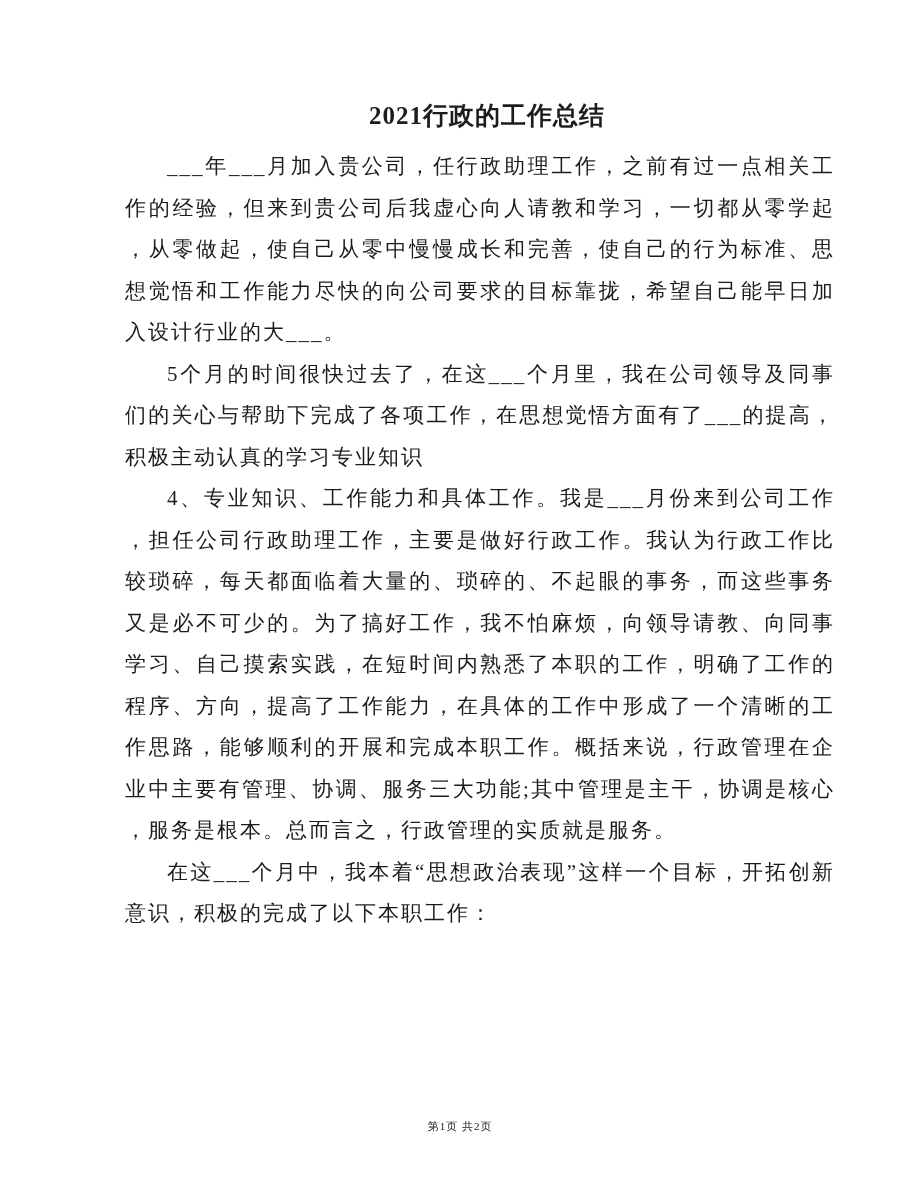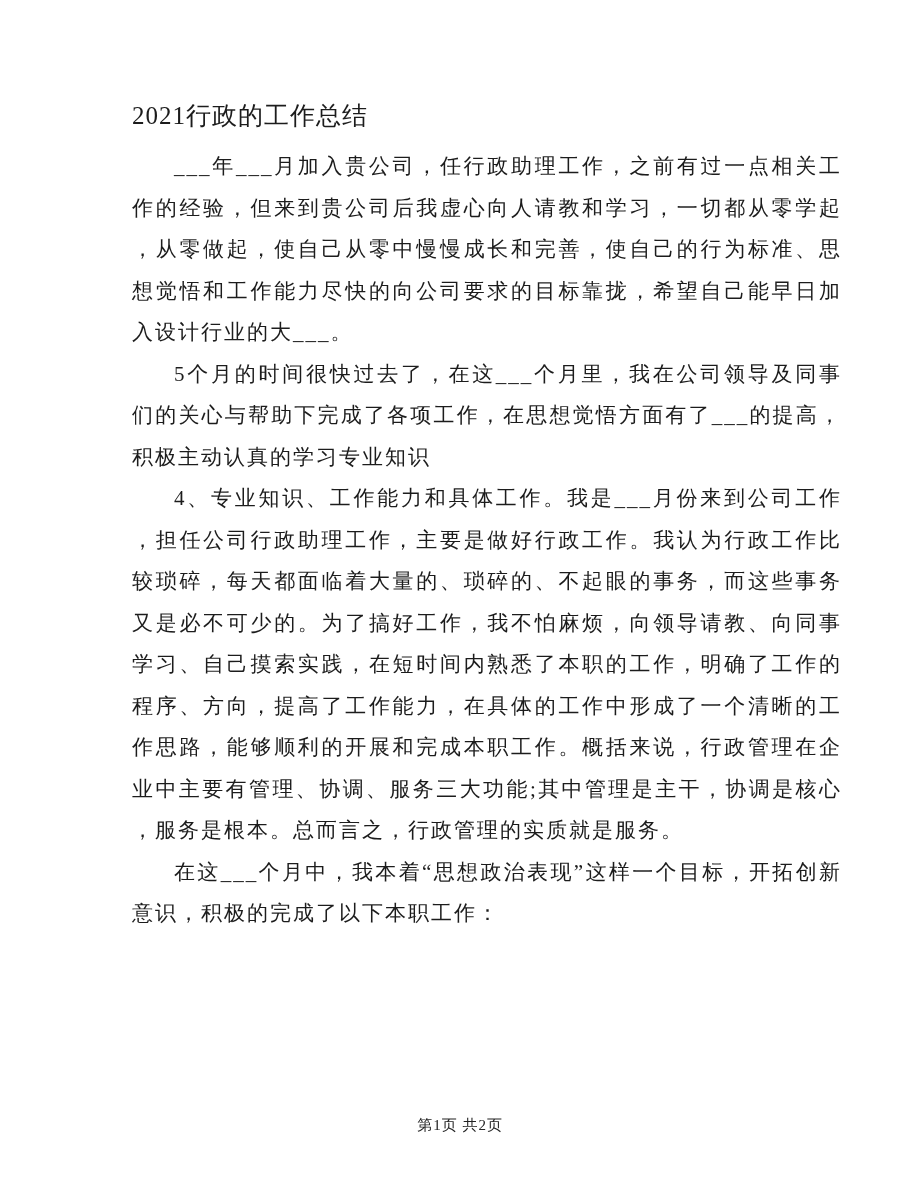--- a/index.html
+++ b/index.html
@@ -19,30 +19,30 @@
     position: absolute;
     inset: 0;
     background: #ffffff;
   }
   .title {
     position: absolute;
     top: 99px;
     left: 132px;
     width: 710px;
     margin: 0;
-    text-align: left;
+    text-align: center;
     font-size: 25px;
     line-height: 34px;
-    font-weight: 400;
+    font-weight: 700;
     letter-spacing: 1px;
   }
   .body-text {
     position: absolute;
     top: 146px;
-    left: 132px;
+    left: 125px;
     width: 710px;
   }
   .para {
     margin: 0;
     font-size: 21px;
     line-height: 41.5px;
     letter-spacing: 2px;
     text-align: justify;
     text-justify: inter-character;
     text-indent: 2em;
@@ -50,21 +50,21 @@
     line-break: anywhere;
   }
   .footer {
     position: absolute;
     top: 1116px;
     left: 0;
     width: 100%;
     text-align: center;
   }
   .page-indicator {
-    font-size: 15px;
+    font-size: 11px;
     letter-spacing: 1px;
     color: #222222;
   }
 </style>
 </head>
 <body>
 
 <div class="page">
 
   <h1 class="title">2021行政的工作总结</h1>

